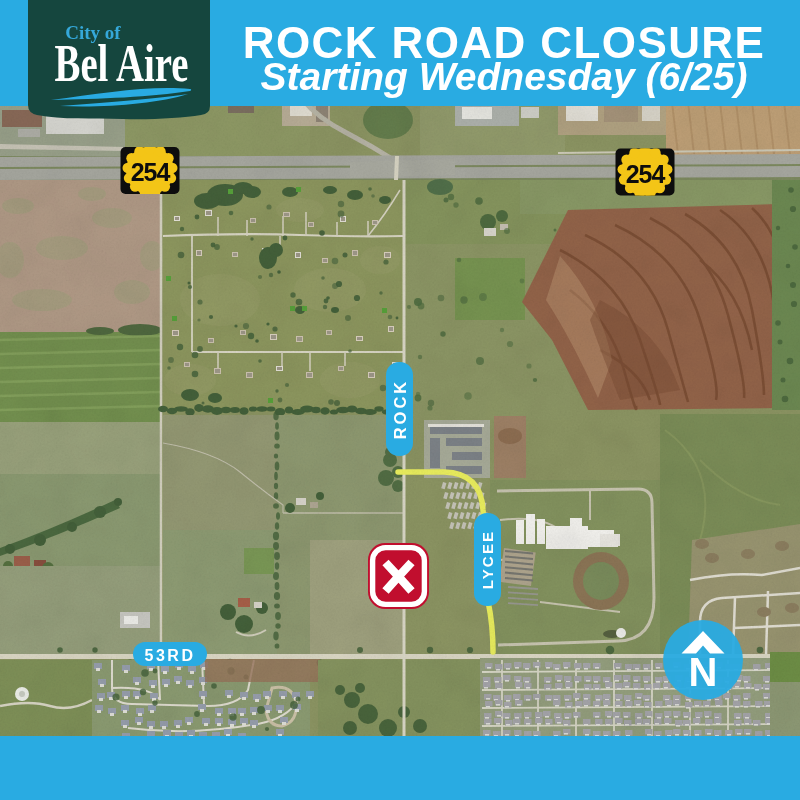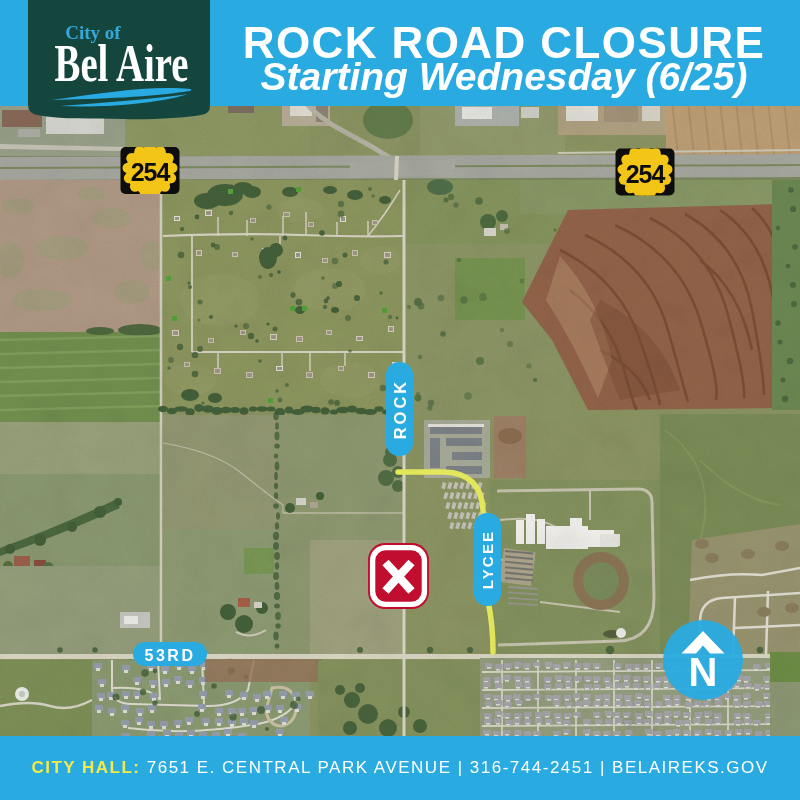--- a/index.html
+++ b/index.html
@@ -1362,14 +1362,13 @@
 <svg width="190" height="130" viewBox="0 0 190 130" style="position:absolute;left:27px;top:0;">
   <path d="M1,0 L183,0 L183,106 Q183,114 174,115 C155,118 122,120 96,119 C65,118 35,120 10,115 Q1,113 1,105 Z" fill="#15463e"></path>
   <path d="M24,100 C75,93 125,85 163,89 C164,89 165,90 163,91 C125,97 72,99 24,100 Z" fill="#29abe2"></path>
   <path d="M33,106 C88,102 135,98 161,94 C130,104 76,108 33,106 Z" fill="#29abe2"></path>
   <text x="66" y="39" text-anchor="middle" fill="#35a8da" font-family="Liberation Serif, serif" font-weight="bold" font-size="19">City of</text>
   <text x="94.5" y="81" text-anchor="middle" fill="#ffffff" font-family="Liberation Serif, serif" font-weight="bold" font-size="52" textLength="134" lengthAdjust="spacingAndGlyphs">Bel Aire</text>
 </svg>
 
 <div style="position:absolute;left:0;top:736px;width:800px;height:64px;background:#29abe2;"></div>
 
-<div style="position:absolute;left:0;top:758px;width:800px;text-align:center;font-size:17px;letter-spacing:1.5px;color:#fff;"><span style="color:#f2ea49;font-weight:bold;">CITY HALL:</span> 7651 E. CENTRAL PARK AVENUE | 316-744-2451 | BELAIREKS.GOV</div>
 </div>
 
 </body></html>

